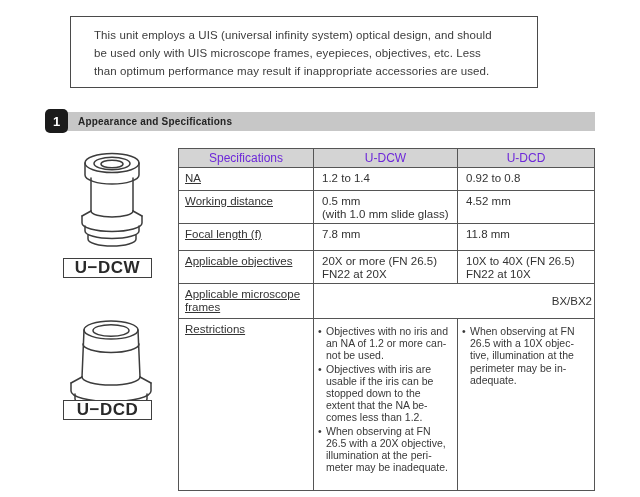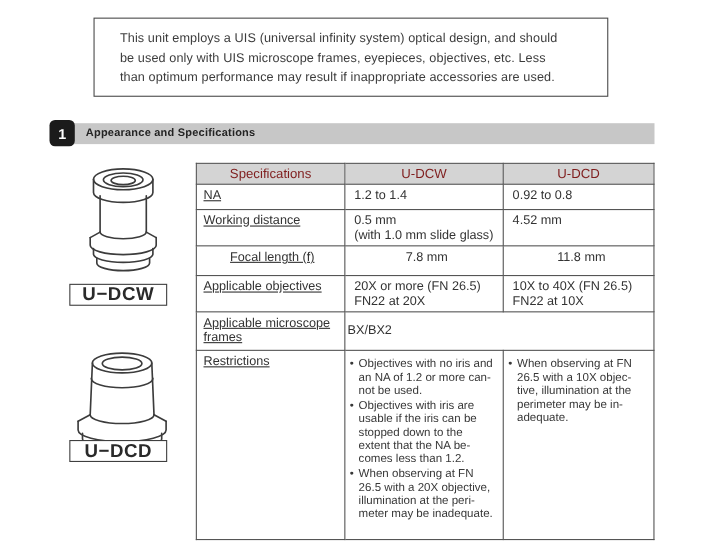--- a/index.html
+++ b/index.html
@@ -4,21 +4,21 @@
 <style>
   html,body{margin:0;padding:0;background:#ffffff;}
   .page{
     position:relative;width:640px;height:497px;background:#ffffff;
     font-family:"Liberation Sans","DejaVu Sans",sans-serif;color:#383838;
     overflow:hidden;
   }
   .pre{white-space:pre;margin-top:16px;}
   
   .note-box{
-    position:absolute;left:85px;top:16px;width:468px;height:72px;
+    position:absolute;left:70px;top:16px;width:468px;height:72px;
     border:1.5px solid #4a4a4a;box-sizing:border-box;background:#fff;
   }
   .note-text{
     position:absolute;left:23px;top:9px;font-size:11.5px;line-height:18px;
     color:#3c3c3c;white-space:pre;letter-spacing:0.1px;
   }
   
   .section-header{position:absolute;left:45px;top:109px;display:flex;align-items:center;}
   .section-num{
     width:23px;height:24px;background:#1b1b1b;border-radius:5px;color:#ffffff;
@@ -46,31 +46,31 @@
   .spec-table{
     position:absolute;left:178px;top:148px;width:416px;
     border-collapse:collapse;table-layout:fixed;
     font-size:11.5px;color:#333333;
   }
   .spec-table th,.spec-table td{
     border:1px solid #555555;vertical-align:top;box-sizing:border-box;
     overflow:hidden;
   }
   .spec-table th{
-    background:#d4d4d4;font-weight:normal;font-size:12px;color:#7f1d1d;
+    background:#d4d4d4;font-weight:normal;font-size:12px;color:#6d28d9;
     text-align:center;vertical-align:middle;padding:1px 2px;
   }
   .spec-table td.lbl{padding:4px 3px 2px 6px;line-height:13px;text-decoration:underline;}
   .spec-table td.val{padding:4px 3px 2px 8px;line-height:13px;}
-  .spec-table td.merged{text-align:left;vertical-align:middle;padding:2px;}
+  .spec-table td.merged{text-align:right;vertical-align:middle;padding:2px;}
   .spec-table td.bullets{padding:6px 3px 2px 4px;}
   tr.h-head{height:19px;}
   tr.h-na{height:23px;}
   tr.h-wd{height:28px;padding-left:31px;}
-  tr.h-fl{height:27px;text-align:center;}
+  tr.h-fl{height:27px;}
   tr.h-ao{height:28px;}
   tr.h-fr{height:35px;}
   tr.h-re{height:172px;}
   .bullet-item{display:flex;margin-bottom:1px;font-size:10.5px;line-height:12.2px;color:#383838;}
   .bullet-item::before{content:"\2022";flex:0 0 8px;font-size:10.5px;line-height:12.2px;}
   .bullet-item .btext{white-space:pre;}
 </style>
 </head>
 <body>
 

